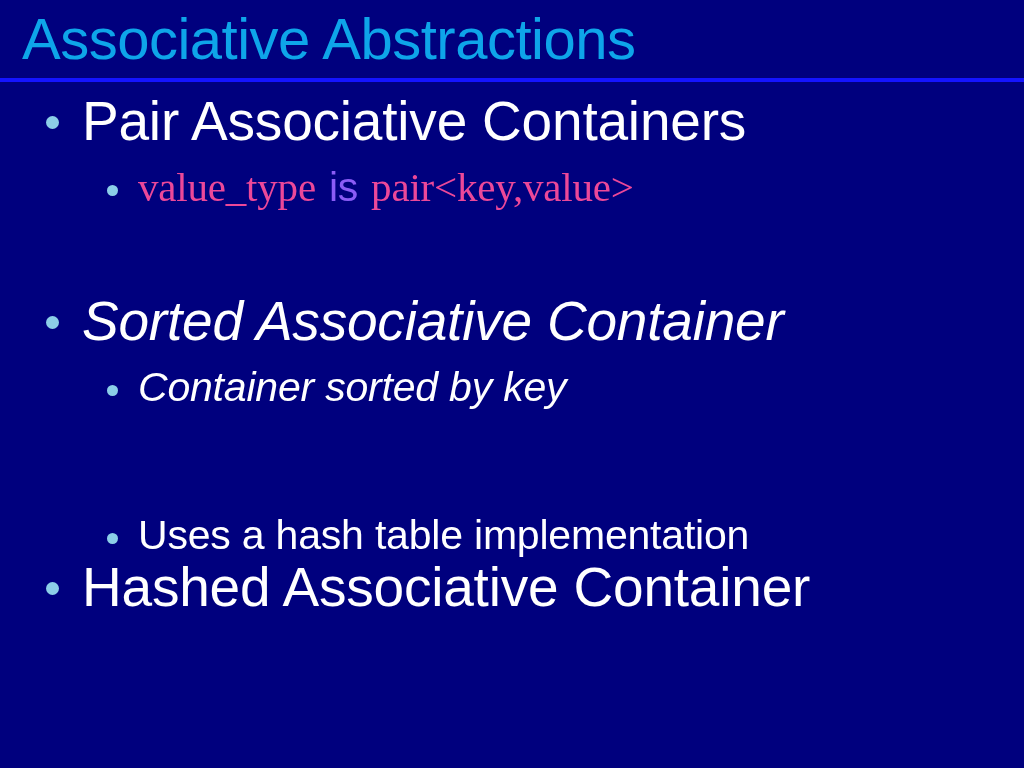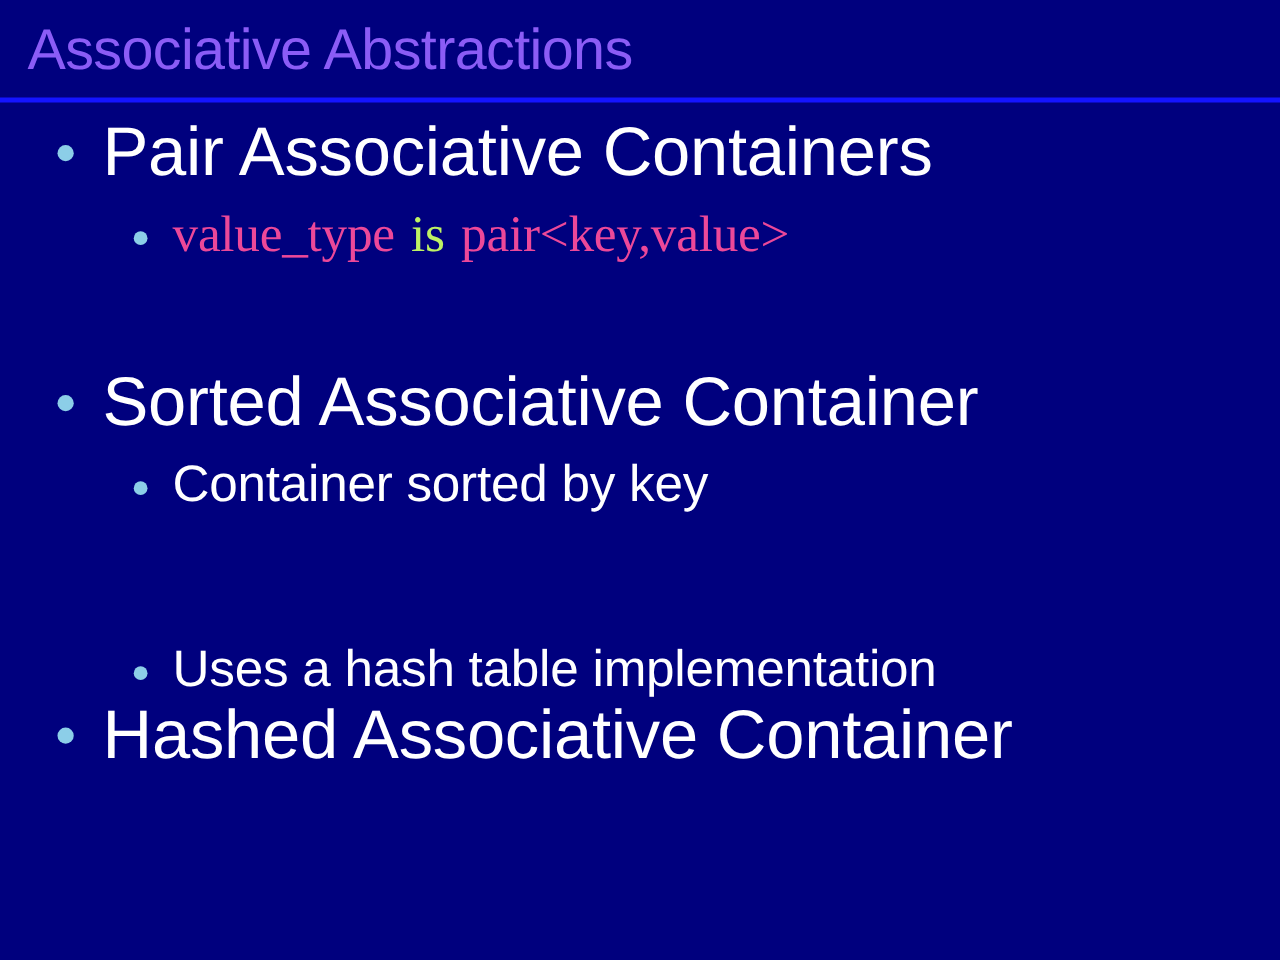--- a/index.html
+++ b/index.html
@@ -23,24 +23,24 @@
     left: 0;
     top: 0;
     width: 1024px;
     height: 78px;
   }
   .slide-title {
     position: absolute;
     left: 22px;
     top: 1px;
     margin: 0;
-    font-size: 46px;
+    font-size: 58px;
     line-height: 76px;
     font-weight: normal;
-    color: #8b5cf6;
+    color: #0ea5e9;
     white-space: nowrap;
     letter-spacing: -0.5px;
   }
   .title-rule {
     position: absolute;
     left: 0;
     top: 78px;
     width: 1024px;
     height: 4px;
     background: #1414FF;
@@ -53,21 +53,21 @@
     top: 82px;
     width: 1024px;
     height: 686px;
   }
   .group {
     position: absolute;
     left: 0;
     width: 1024px;
   }
   .g1 { top: 14px; }
-  .g2 { top: 214px; }
+  .g2 { top: 214px; font-style: italic; }
   .g3 { top: 414px; }
 
   .line {
     position: relative;
     white-space: nowrap;
     color: #FFFFFF;
   }
   .line.level1 {
     height: 52px;
     padding-left: 82px;
@@ -96,21 +96,21 @@
     height: 13px;
   }
   .bullet.b2 {
     left: 107px;
     top: 23px;
     width: 11px;
     height: 11px;
   }
 
   .t-yellow { color: #ec4899; font-family: Liberation Serif, serif; }
-  .t-white  { color: #bef264; font-family: Liberation Serif, serif; }
+  .t-white  { color: #8b5cf6; }
   .sp { display: inline-block; width: 13px; }
 </style>
 </head>
 <body>
 
 <div class="slide">
 
   <div class="title-area">
     <h1 class="slide-title">Associative Abstractions</h1>
   </div>

